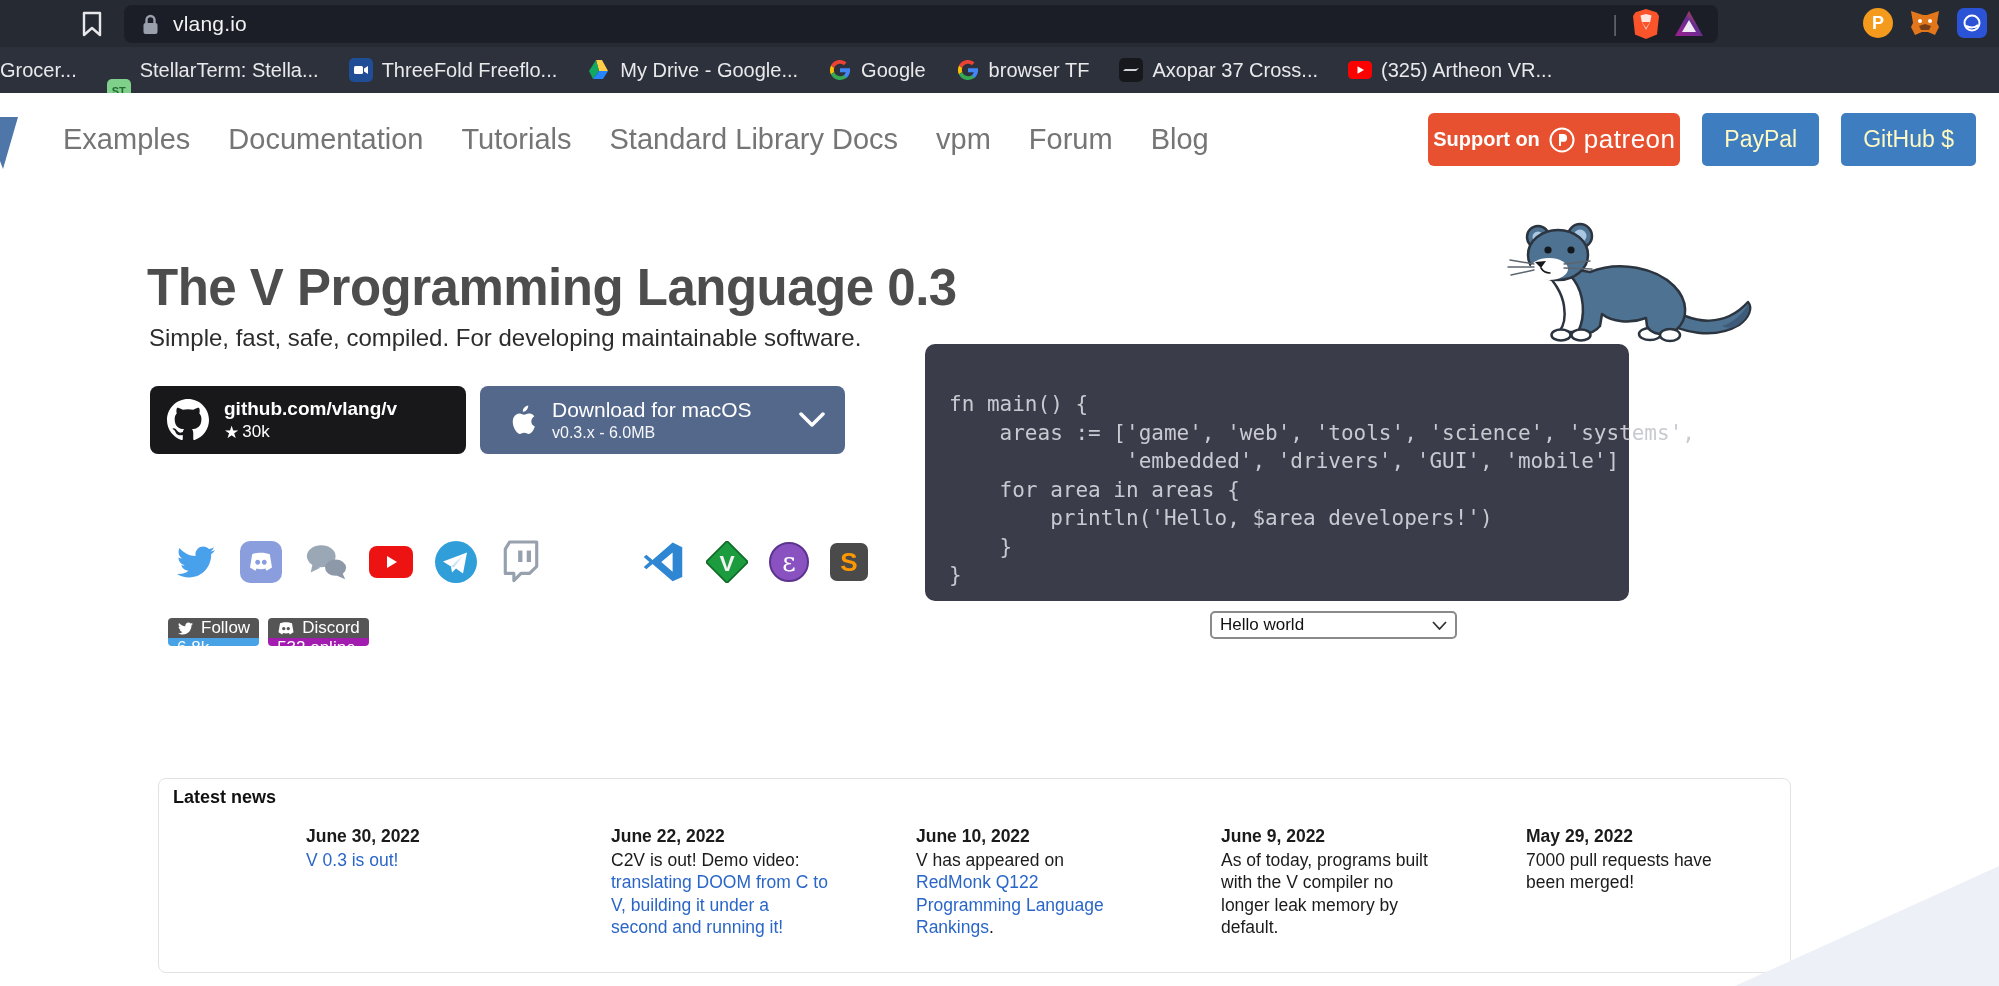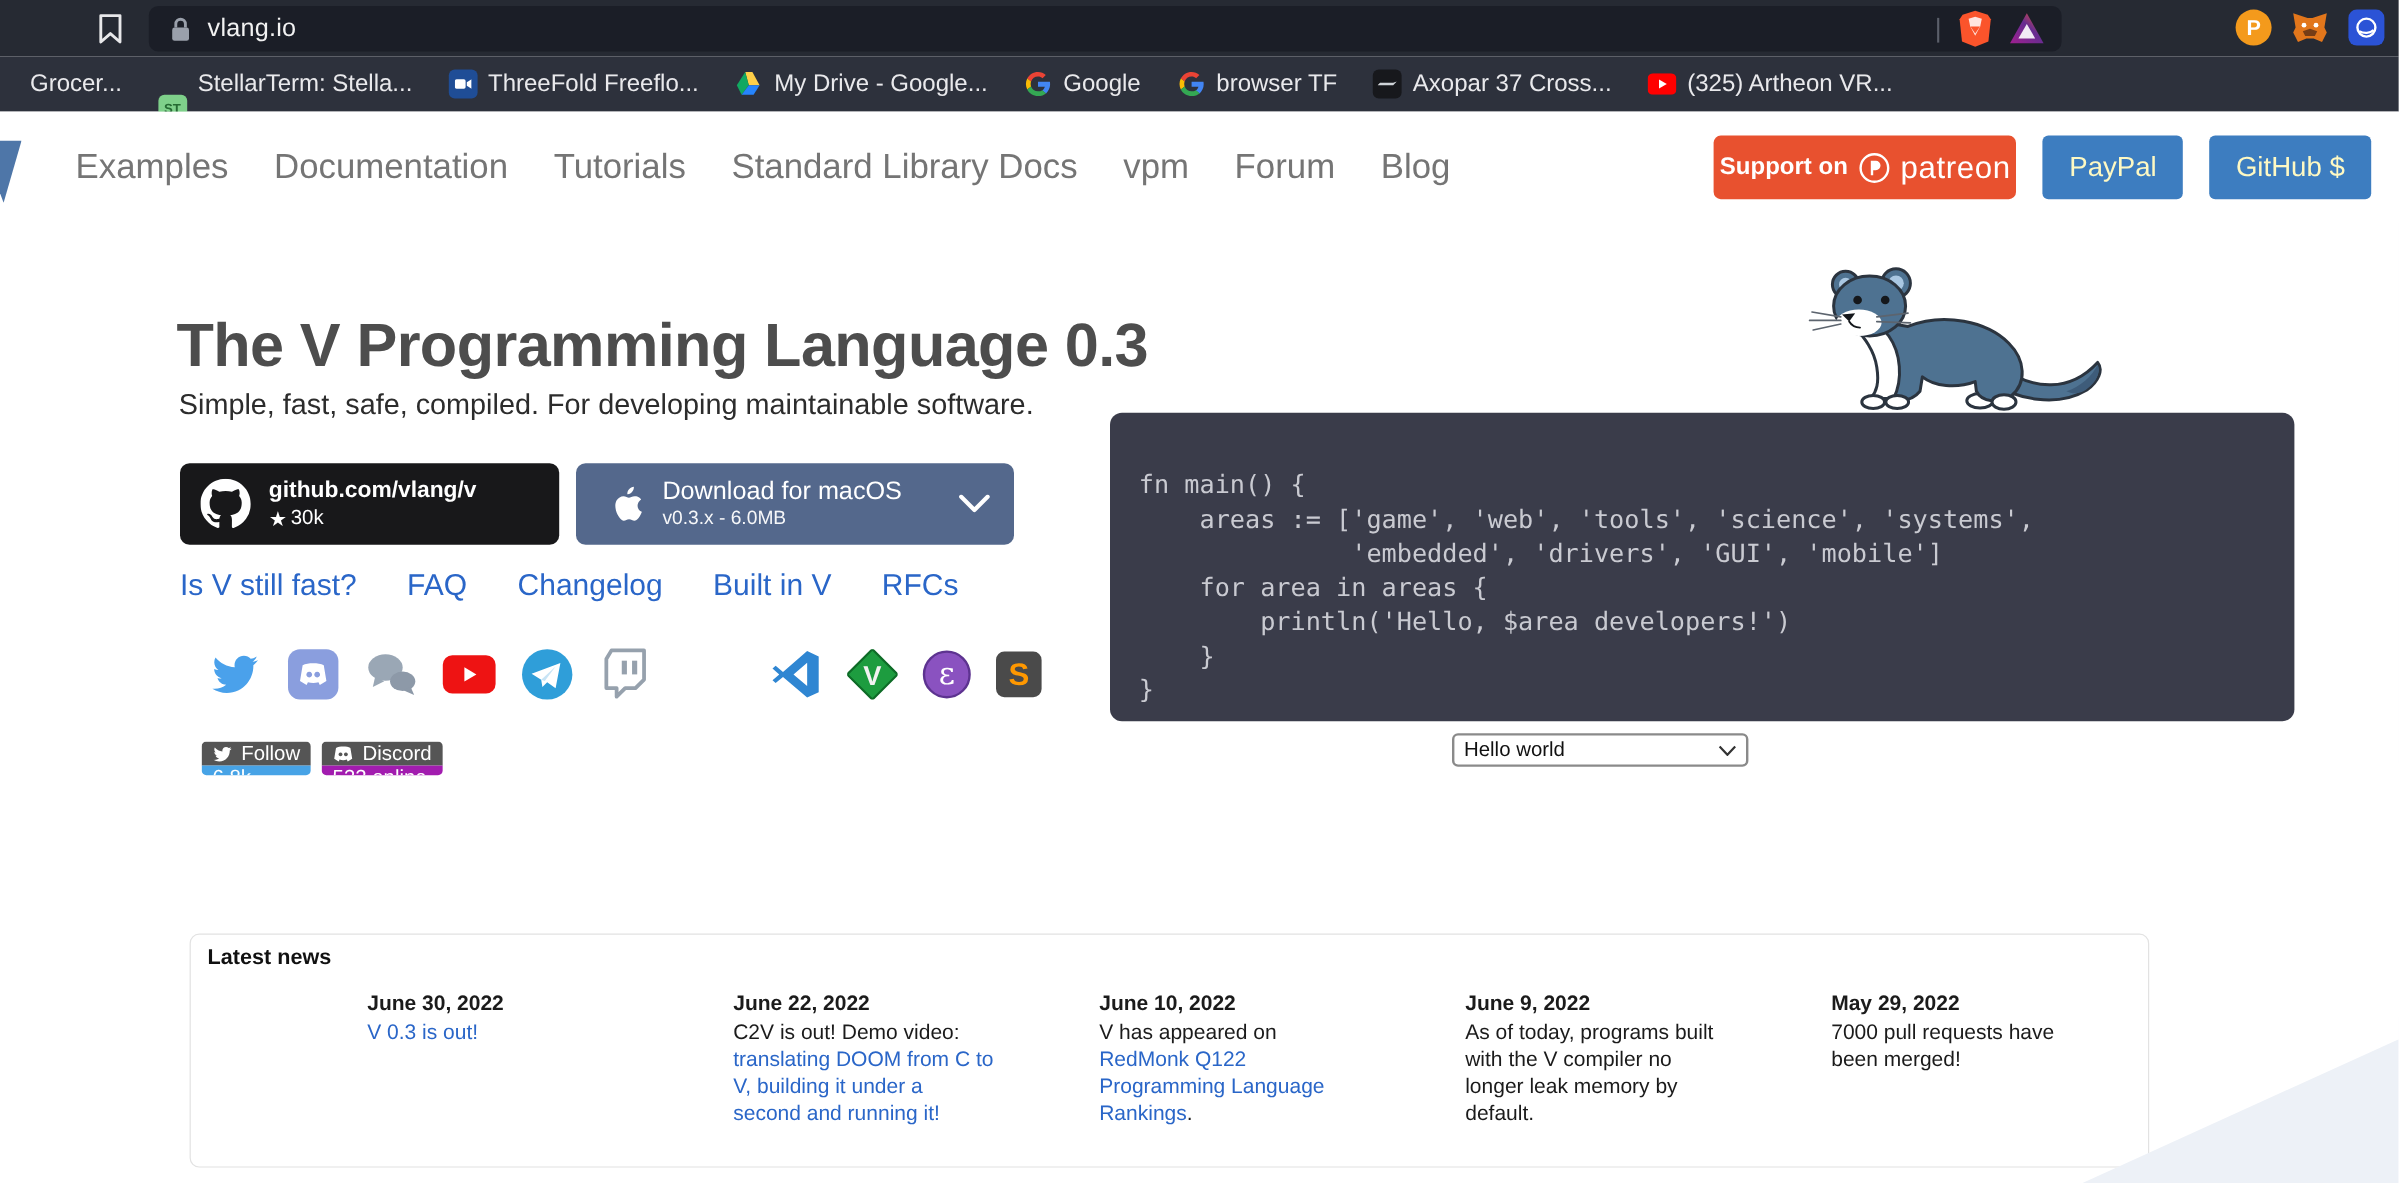--- a/index.html
+++ b/index.html
@@ -13,21 +13,21 @@
   .urlbar { position:absolute; left:124px; top:5px; width:1594px; height:38px; background:#1b1e27; border-radius:8px; display:flex; align-items:center; }
   .lock { margin-left:18px; }
   .url-text { color:#f2f2f2; font-size:21px; margin-left:14px; letter-spacing:.2px; }
   .urlbar-right { margin-left:auto; display:flex; align-items:center; gap:14px; padding-right:14px; }
   .sep { color:#5b5f6a; font-size:22px; font-weight:100; }
   .ext-tray { position:absolute; right:12px; top:8px; display:flex; align-items:center; gap:16px; }
   .ext-circle { width:30px; height:30px; border-radius:50%; display:flex; align-items:center; justify-content:center; }
   .ext-p { background:#f49a1c; color:#fff; font-weight:bold; font-size:18px; }
   .ext-sq { width:30px; height:30px; border-radius:7px; background:#2b53d6; display:flex; align-items:center; justify-content:center; }
 
-  .bookmarksbar { position:absolute; left:0; top:47px; width:1999px; height:46px; background:#2d313c; display:flex; align-items:center; gap:30px; color:#e9e9ec; font-size:20px;padding-left:25px; }
+  .bookmarksbar { position:absolute; left:0; top:47px; width:1999px; height:46px; background:#2d313c; display:flex; align-items:center; gap:30px; color:#e9e9ec; font-size:20px; }
   .bm { display:flex; align-items:center; gap:9px; white-space:nowrap; }
   .bm-ico { width:24px; height:24px; border-radius:5px; display:flex; align-items:center; justify-content:center; flex:0 0 auto; }
   .bm-st { background:#7ed08a; color:#256b33; font-size:11px; font-weight:bold;margin-top:42px; }
   .bm-tf { background:#1f4d96; }
   .bm-ax { background:#17181c; }
   .bm-first { margin-left:0; }
 
   
   .navbar { position:absolute; left:0; top:93px; width:1999px; height:93px; background:#fff; display:flex; align-items:center; }
   .vlogo { position:absolute; left:0; top:24px; }
@@ -69,21 +69,21 @@
   .subl { width:38px; height:38px; background:#4a4a4a; border-radius:7px; color:#ff9800; font-weight:bold; font-size:26px; display:flex; align-items:center; justify-content:center; }
 
   .badge-row { position:absolute; left:168px; top:618px; display:flex; gap:9px; }
   .badge { display:flex; height:28px; border-radius:4px; overflow:hidden; font-size:17px; color:#fff; cursor:pointer;flex-direction:column; }
   .badge .bl { background:#555; display:flex; align-items:center; gap:7px; padding:0 9px; }
   .badge .br { display:flex; align-items:center; padding:0 9px; }
   .br-blue { background:#47a3e6; }
   .br-green { background:#a21caf; }
 
   
-  .codeblock { position:absolute; left:925px; top:344px; width:987px; height:257px; background:#3a3c4a; border-radius:10px; padding:46px 0 0 24px; }
+  .codeblock { position:absolute; left:925px; top:344px; width:704px; height:257px; background:#3a3c4a; border-radius:10px; padding:46px 0 0 24px; }
   .code-line { font-family:"DejaVu Sans Mono", monospace; font-size:21px; line-height:28.5px; color:#c9cad1; white-space:pre; }
 
   .mascot { position:absolute; left:1498px; top:220px; }
 
   
   .ex-select { position:absolute; left:1210px; top:611px; width:247px; height:28px; background:#fff; border:2px solid #8a8a8a; border-radius:5px; display:flex; align-items:center; cursor:pointer; }
   .ex-select .val { font-size:17px; color:#111; margin-left:8px; }
   .ex-select .chev { margin-left:auto; margin-right:8px; }
 
   
@@ -265,27 +265,20 @@
       </svg>
     <span class="col">
       <span class="l1">Download for macOS</span>
       <span class="l2">v0.3.x - 6.0MB</span>
     </span>
     <svg class="chev" width="26" height="16" viewBox="0 0 26 16">
         <polyline points="2,2 13,13 24,2" fill="none" stroke="#fff" stroke-width="3.5" stroke-linecap="round" stroke-linejoin="round"></polyline>
       </svg>
   </div>
 
-  <div class="quick-links">
-    <a>Is V still fast?</a>
-    <a>FAQ</a>
-    <a>Changelog</a>
-    <a>Built in V</a>
-    <a>RFCs</a>
-  </div>
 
   <div class="social-row">
     <span class="sicon">
         <svg width="44" height="38" viewBox="0 0 24 24">
           <path fill="#4aa1eb" d="M23.954 4.569c-.885.389-1.83.654-2.825.775 1.014-.611 1.794-1.574 2.163-2.723-.951.555-2.005.959-3.127 1.184-.896-.959-2.173-1.559-3.591-1.559-2.717 0-4.92 2.203-4.92 4.917 0 .39.045.765.127 1.124C7.691 8.094 4.066 6.13 1.64 3.161c-.427.722-.666 1.561-.666 2.475 0 1.71.87 3.213 2.188 4.096-.807-.026-1.566-.248-2.228-.616v.061c0 2.385 1.693 4.374 3.946 4.827-.413.111-.849.171-1.296.171-.314 0-.615-.03-.916-.086.631 1.953 2.445 3.377 4.604 3.417-1.68 1.319-3.809 2.105-6.102 2.105-.39 0-.779-.023-1.17-.067 2.189 1.394 4.768 2.209 7.557 2.209 9.054 0 13.999-7.496 13.999-13.986 0-.209 0-.42-.015-.63.961-.689 1.8-1.56 2.46-2.548l-.047-.02z"></path>
         </svg>
       </span>
     <span class="sicon">
         <span class="disc-sq">
           <svg width="28" height="22" viewBox="0 0 24 20">

